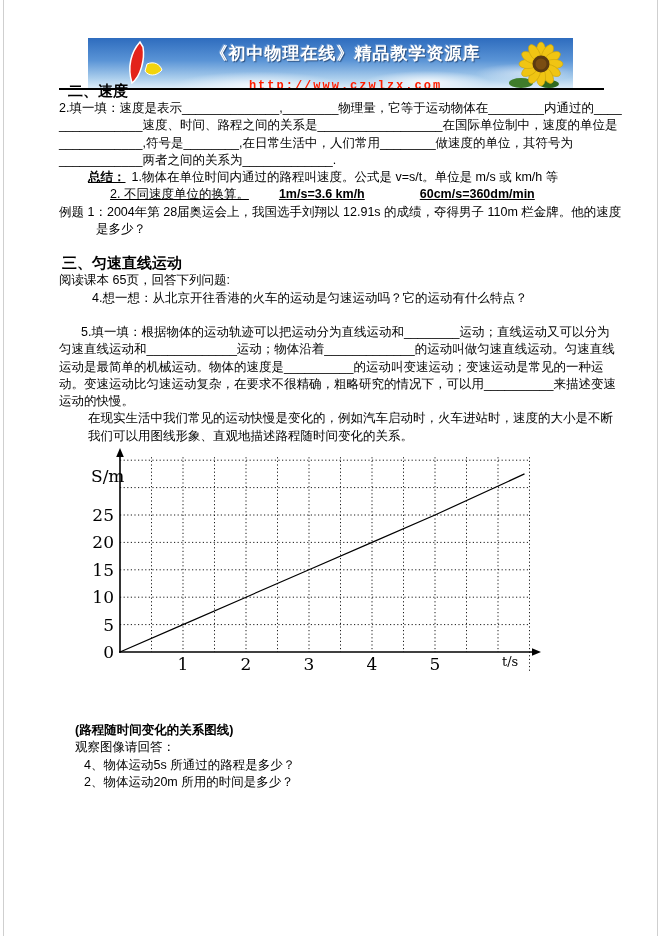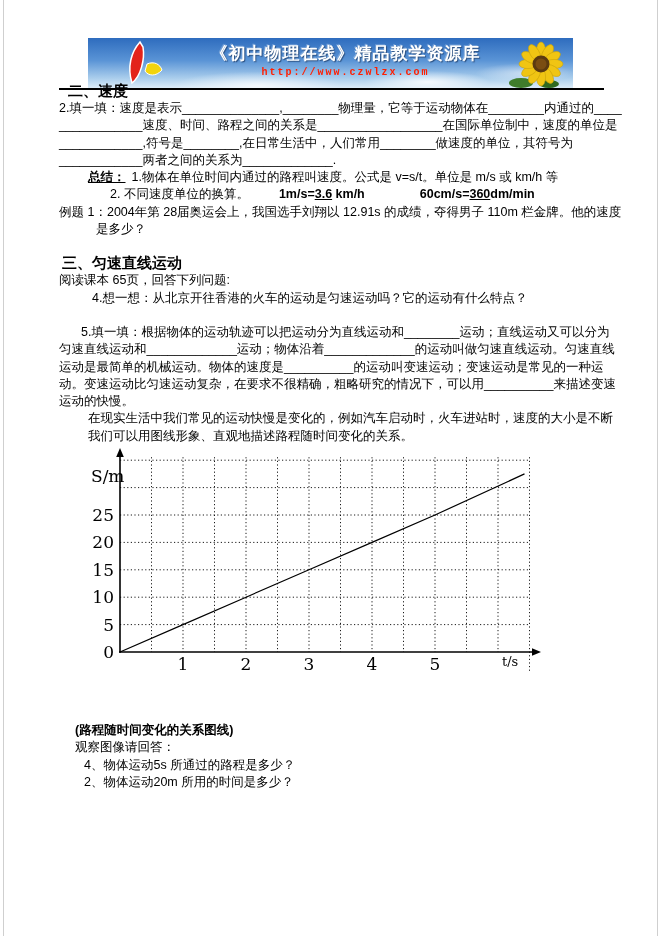--- a/index.html
+++ b/index.html
@@ -13,33 +13,33 @@
     background:
       radial-gradient(90px 16px at 70% 88%, rgba(255,255,255,.85), rgba(255,255,255,0) 70%),
       radial-gradient(120px 20px at 35% 95%, rgba(255,255,255,.75), rgba(255,255,255,0) 70%),
       radial-gradient(70px 14px at 90% 70%, rgba(255,255,255,.5), rgba(255,255,255,0) 70%),
       linear-gradient(#2e6cbe 0%, #5a94d6 45%, #a9cdec 80%, #dcecf8 100%);}
   .banner .logo{position:absolute;left:28px;top:2px;}
   .banner .sunflower{position:absolute;right:6px;top:2px;}
   .banner-text{position:absolute;left:100px;right:70px;top:4px;text-align:center;}
   .banner-title{font-size:17px;font-weight:bold;color:#fff;letter-spacing:1px;
     text-shadow:1px 1px 1px #2a4e7e, -1px -1px 0 rgba(255,255,255,.25);white-space:nowrap;}
-  .banner-url{font-size:10px;font-weight:bold;color:#ff1e00;letter-spacing:2px;margin-top:2px;
+  .banner-url{font-size:12px;font-weight:bold;color:#ff1e00;letter-spacing:2px;margin-top:14px;
     font-family:"Liberation Mono","DejaVu Sans Mono",monospace;cursor:pointer;white-space:nowrap;}
 
   .rule{position:absolute;top:88px;left:59px;width:545px;height:2px;background:#000;}
 
   .content{position:absolute;top:82px;left:59px;width:548px;}
   h2{margin:0;font-size:15px;line-height:18px;font-weight:bold;white-space:nowrap;}
   .h2a{padding-left:9px;} .h2b{padding-left:3px;}
   .ln{font-size:12.5px;line-height:17.3px;white-space:nowrap;}
   .sp{height:16px;}
   .sp2{height:17px;}
   .b{font-weight:bold;} .u{text-decoration:underline;}
-  .ind-sum{padding-left:29px;} .ind-sum2{padding-left:51px;}
+  .ind-sum{padding-left:29px;} .ind-sum2{padding-left:51px;text-decoration:underline;}
   .ind-ex2{padding-left:37px;}
   .ind-think{padding-left:33px;} .ind-fill5{padding-left:22px;}
   .ind-para{padding-left:29px;}
   .ind-cap{padding-left:16px;} .ind-q{padding-left:25px;}
   .eq1{margin-left:30px;} .eq2{margin-left:55px;}
   .gap-after-label{margin-left:6px;}
 
   .chartwrap{margin-top:3px;margin-left:29px;width:470px;height:238px;}
 
   .bottom-block{margin-top:36px;}

